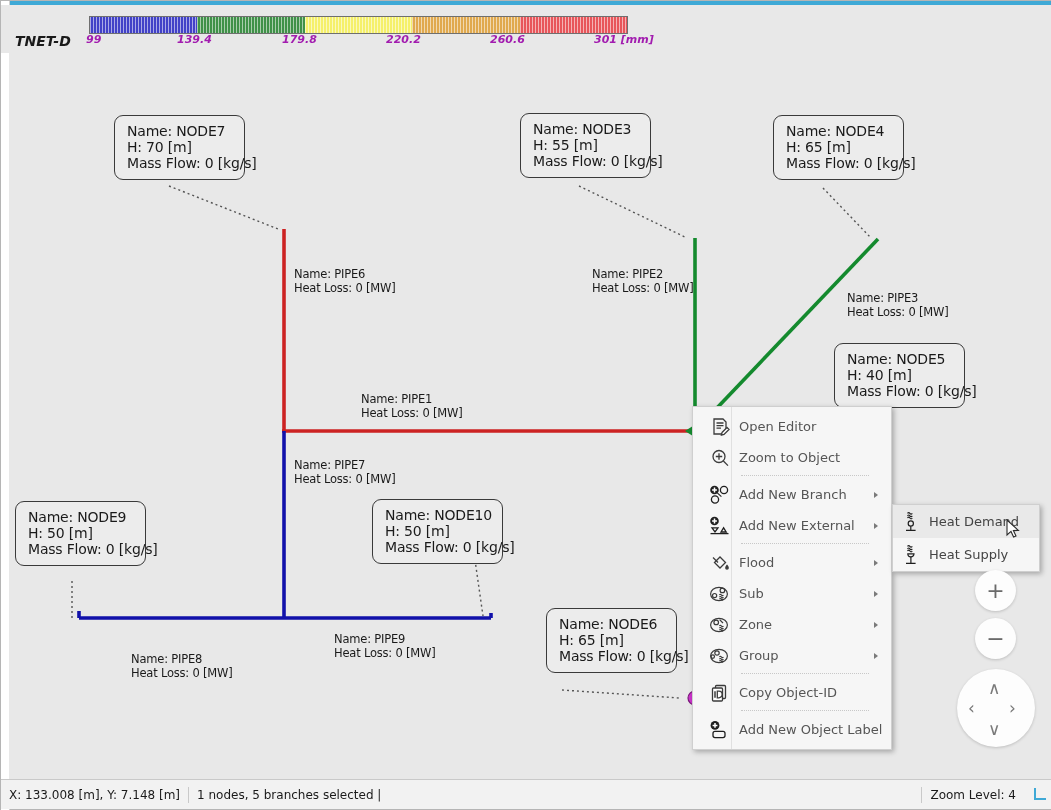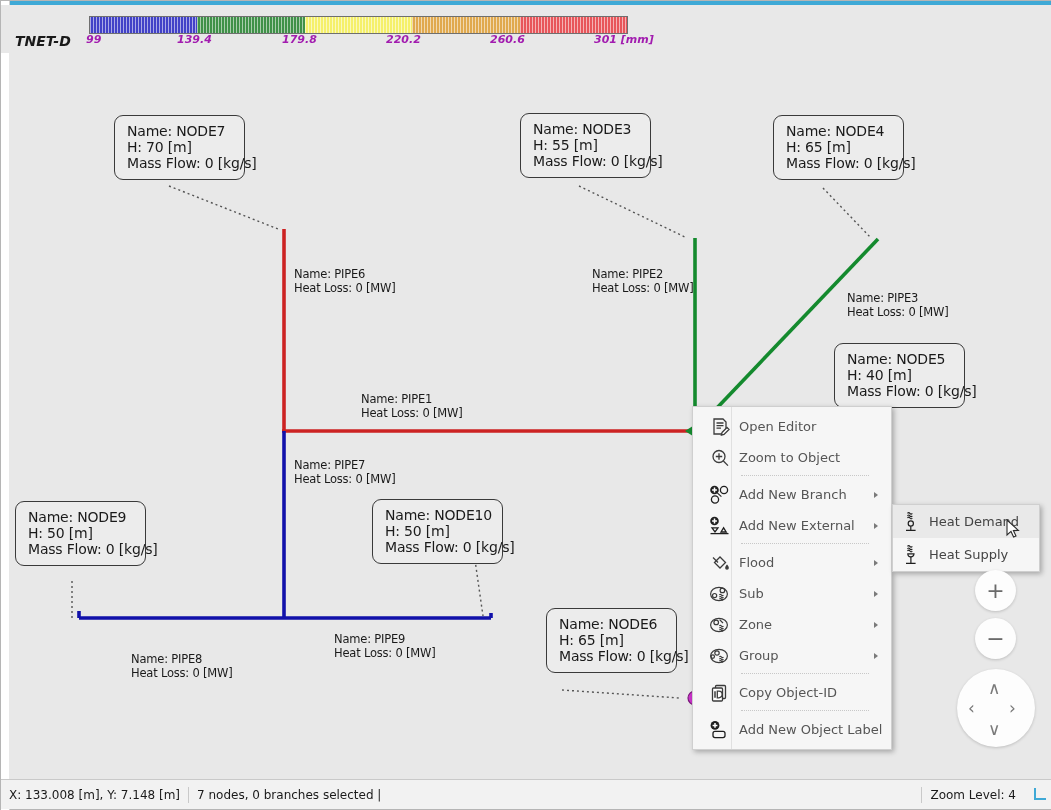--- a/index.html
+++ b/index.html
@@ -494,21 +494,21 @@
   <div class="pan-pad">
     <span class="pan-arrow pan-up">∧</span>
     <span class="pan-arrow pan-down">∨</span>
     <span class="pan-arrow pan-left">‹</span>
     <span class="pan-arrow pan-right">›</span>
   </div>
 
   <div class="statusbar">
     <span class="sb-cell">X: 133.008 [m], Y: 7.148 [m]</span>
     <span class="sb-sep"></span>
-    <span class="sb-cell">7 nodes, 0 branches selected  |</span>
+    <span class="sb-cell">1 nodes, 5 branches selected  |</span>
     <span class="sb-right">
       <span class="sb-sep"></span>
       <span class="sb-cell">Zoom Level: 4</span>
       <span class="sb-grip"></span>
     </span>
   </div>
 
 </div>
 
 </body></html>

